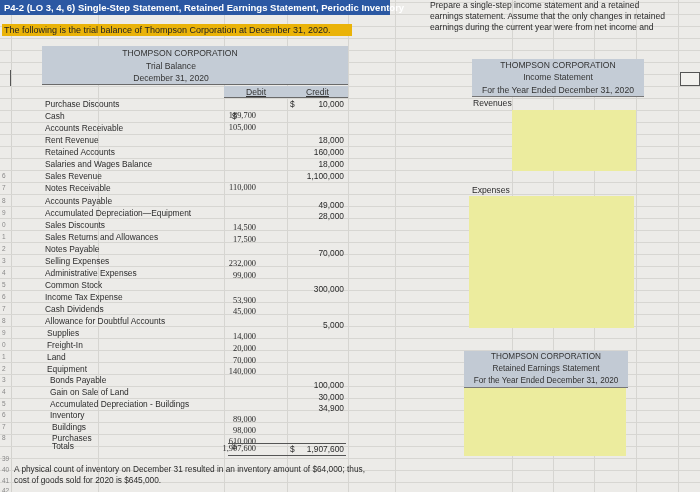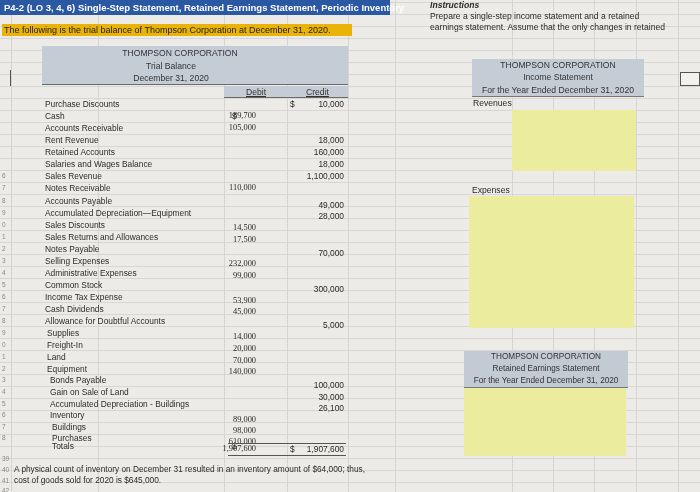--- a/index.html
+++ b/index.html
@@ -237,21 +237,21 @@
   <div class="row" style="top:386px">
       <span class="num">4</span>
       <span class="label" style="left:50px">Gain on Sale of Land</span>
       <span class="debit"></span>
       <span class="credit" style="top:5px">30,000</span>
     </div>
   <div class="row" style="top:398px">
       <span class="num">5</span>
       <span class="label" style="left:50px">Accumulated Depreciation - Buildings</span>
       <span class="debit"></span>
-      <span class="credit" style="top:4px">26,100</span>
+      <span class="credit" style="top:4px">34,900</span>
     </div>
   <div class="row" style="top:409px">
       <span class="num">6</span>
       <span class="label" style="left:50px">Inventory</span>
       <span class="debit" style="top:5px">89,000</span>
       <span class="credit"></span>
     </div>
   <div class="row" style="top:421px">
       <span class="num">7</span>
       <span class="label" style="left:52px">Buildings</span>
@@ -279,23 +279,23 @@
 <span class="lnum" style="top:466px">40</span>
 <span class="lnum" style="top:477px">41</span>
 <span class="lnum" style="top:487px">42</span>
 
 <div id="note" class="abs">
   <div>A physical count of inventory on December 31 resulted in an inventory amount of $64,000; thus,</div>
   <div>cost of goods sold for 2020 is $645,000.</div>
 </div>
 
 <div id="instructions" class="abs">
-  <div class="h">Instructions</div>
   <div>Prepare a single-step income statement and a retained</div>
   <div>earnings statement. Assume that the only changes in retained</div>
+  <div>earnings during the current year were from net income and</div>
 </div>
 
 <div id="is-header" class="abs gray-head">
   <div>THOMPSON CORPORATION</div>
   <div>Income Statement</div>
   <div>For the Year Ended December 31, 2020</div>
 </div>
 <div class="section-label" style="left:473px;top:98px">Revenues</div>
 <div class="yellow" style="left:512px;top:110px;width:124px;height:61px"></div>
 <div class="section-label" style="left:472px;top:185px">Expenses</div>

